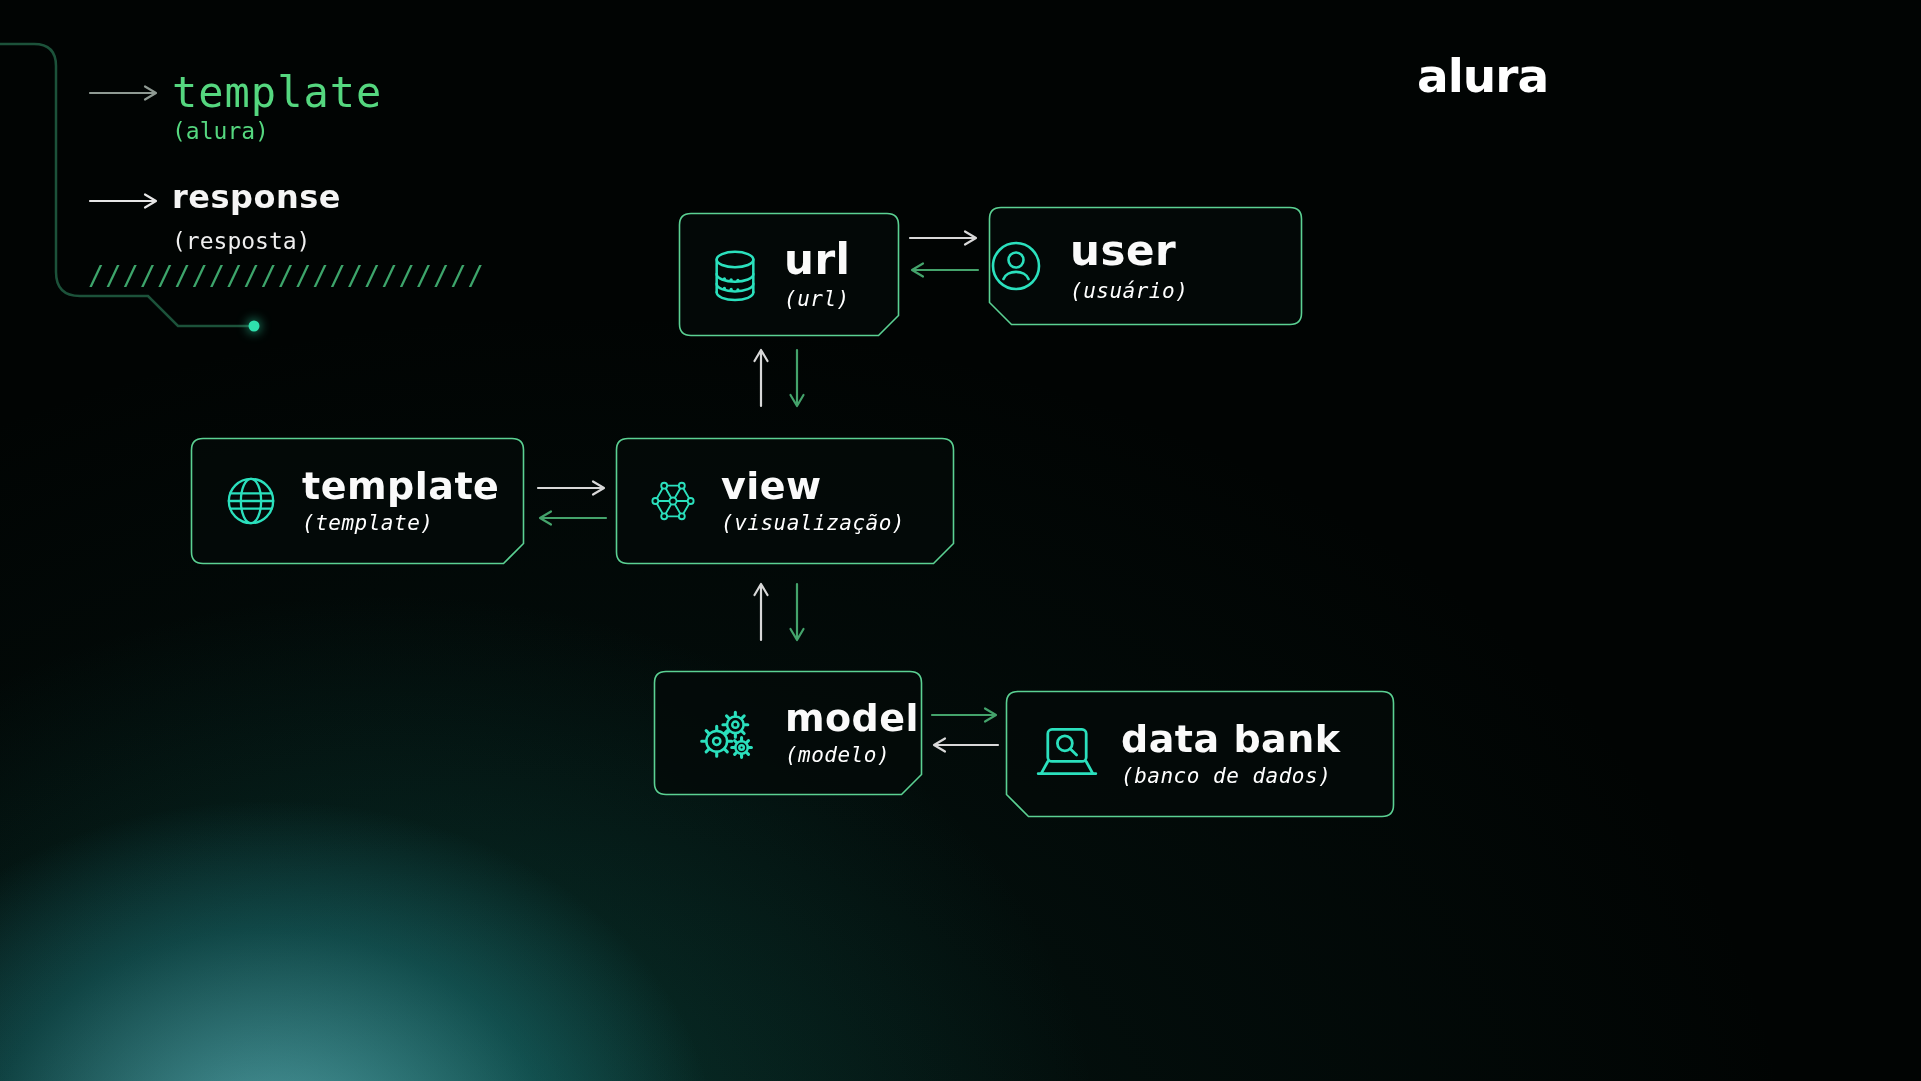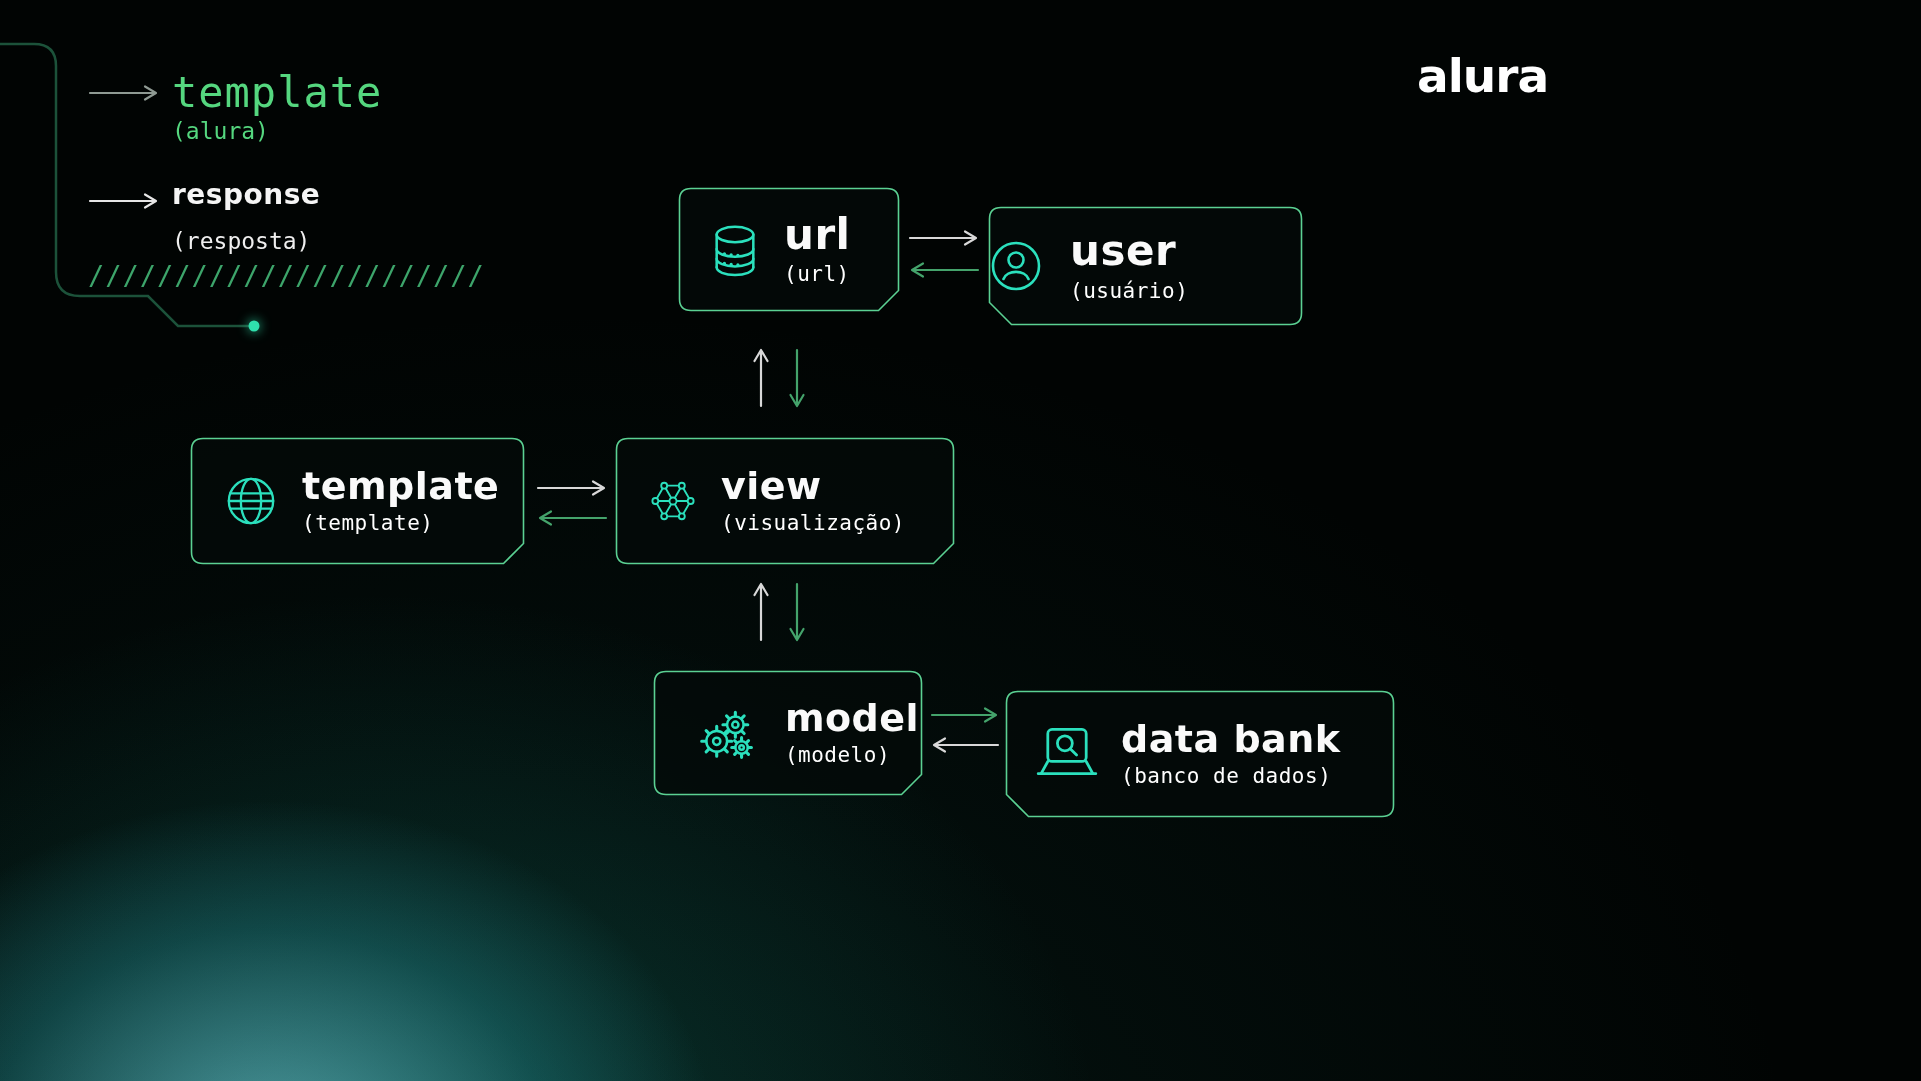--- a/index.html
+++ b/index.html
@@ -13,25 +13,25 @@
       #010403;
   }
   .abs{position:absolute;}
   
   .node{position:absolute;}
   .node .border{position:absolute;left:0;top:0;}
   .node-content{position:relative;height:100%;display:flex;align-items:center;box-sizing:border-box;}
   .node-text{display:flex;flex-direction:column;align-items:flex-start;}
   .node-label{font-weight:bold;color:#fafafa;font-size:38px;line-height:1.05;letter-spacing:0.5px;}
   .node-label.big{font-size:42px;}
-  .node-sub{font-family:"DejaVu Sans Mono", monospace;font-size:21px;color:#ffffff;margin-top:5px;letter-spacing:0.5px;}
+  .node-sub{font-family:"DejaVu Sans Mono", monospace;font-size:21px;color:#ffffff;margin-top:5px;letter-spacing:0.5px;font-style:italic;}
   
   .legend-word{font-family:"DejaVu Sans Mono", monospace;font-size:42px;color:#55d77f;letter-spacing:1px;}
   .legend-sub-green{font-family:"DejaVu Sans Mono", monospace;font-size:23px;color:#55d77f;}
-  .legend-word-white{font-family:"DejaVu Sans", sans-serif;font-weight:bold;font-size:28px;color:#f5f5f5;letter-spacing:0.5px;}
+  .legend-word-white{font-family:"DejaVu Sans", sans-serif;font-weight:bold;font-size:32px;color:#f5f5f5;letter-spacing:0.5px;}
   .legend-sub-white{font-family:"DejaVu Sans Mono", monospace;font-size:23px;color:#efefef;}
   .hatch{font-family:"DejaVu Sans Mono", monospace;font-size:27px;color:#3da56b;letter-spacing:1px;}
   
   .logo{font-weight:bold;font-size:47px;color:#ffffff;letter-spacing:-1px;}
   .glow-dot{filter:drop-shadow(0 0 6px rgba(47,224,173,0.9));}
 </style>
 </head>
 <body>
 
 <div class="canvas">
@@ -50,21 +50,21 @@
   <div class="abs legend-sub-green" style="left:172px;top:118px;">(alura)</div>
 
   <svg class="abs" style="left:88px;top:192px;" width="72" height="18">
     <path d="M2 9 H 66 M57 2.5 L 68 9 L 57 15.5" fill="none" stroke="#e6e6e6" stroke-width="2.2" stroke-linecap="round" stroke-linejoin="round"></path>
   </svg>
   <div class="abs legend-word-white" style="left:172px;top:178px;">response</div>
   <div class="abs legend-sub-white" style="left:172px;top:228px;">(resposta)</div>
 
   <div class="abs hatch" style="left:88px;top:260px;">///////////////////////</div>
 
-  <div class="node" style="left:678px;top:187px;width:222px;height:125px;">
+  <div class="node" style="left:678px;top:212px;width:222px;height:125px;">
     <svg class="border" width="222" height="125">
       <path d="M 13 1.5 H 209 Q 220.5 1.5 220.5 13 V 103.5 L 200.5 123.5 H 13 Q 1.5 123.5 1.5 112 V 13 Q 1.5 1.5 13 1.5 Z" fill="rgba(4,10,8,0.82)" stroke="#5bd193" stroke-width="1.6"></path>
     </svg>
     <div class="node-content" style="padding-left:30px;gap:22px;">
       <svg width="54" height="56" viewBox="0 0 56 56">
         <g fill="none" stroke="#2be0bd" stroke-width="2.6" stroke-linecap="round">
           <ellipse cx="28" cy="12" rx="19" ry="8"></ellipse>
           <path d="M9 12 V46 M47 12 V46"></path>
           <path d="M9 46 A19 8 0 0 0 47 46"></path>
           <path d="M9 27 A19 8 0 0 0 47 27"></path>

